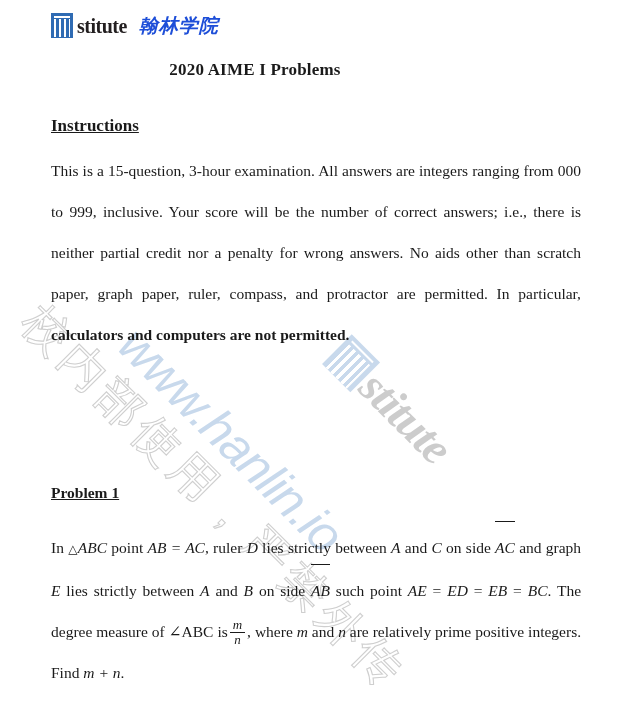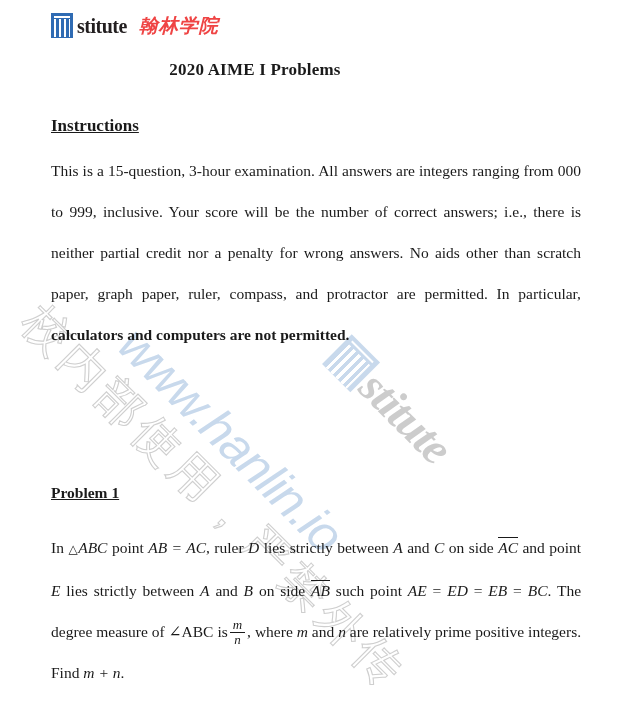--- a/index.html
+++ b/index.html
@@ -151,21 +151,21 @@
     letter-spacing: -0.5px;
     color: #231f20;
     line-height: 1;
     margin-left: -2px;
   }
   .brand-cn {
     font-family: "DejaVu Sans", sans-serif;
     font-weight: 700;
     font-style: italic;
     font-size: 19px;
-    color: #ef4444;
+    color: #1d4ed8;
     letter-spacing: 1px;
     line-height: 1;
     margin-left: 6px;
   }
 
   .doc-title {
     position: absolute;
     left: 0;
     top: 60px;
     width: 510px;
@@ -200,21 +200,21 @@
   #problem1-heading { top: 484px; font-size: 15.5px; }
 
   #problem1-body {
     top: 527px;
     line-height: 41px;
   }
 
   .mi { font-style: italic; }
   .ovl {
     border-top: 1px solid #1a1a1a;
-    padding-top: 1px;
+    padding-top: 17px;
     font-style: italic;
   }
   .frac {
     display: inline-block;
     vertical-align: middle;
     text-align: center;
     font-style: italic;
     font-size: 13px;
     line-height: 1.06;
     margin: 0 2px;
@@ -261,21 +261,21 @@
       <span class="nowrap"><span class="tri">△</span><span class="mi">ABC</span></span>
       <span>point</span>
       <span class="mi nowrap">AB = AC</span><span>, ruler</span>
       <span class="mi">D</span>
       <span>lies strictly between</span>
       <span class="mi">A</span>
       <span>and</span>
       <span class="mi">C</span>
       <span>on side</span>
       <span class="ovl">AC</span>
-      <span>and point</span>
+      <span>and graph</span>
       <span class="mi">E</span>
       <span>lies strictly between</span>
       <span class="mi">A</span>
       <span>and</span>
       <span class="mi">B</span>
       <span>on side</span>
       <span class="ovl">AB</span>
       <span>such point</span>
       <span class="mi">AE</span>
       <span>=</span>

